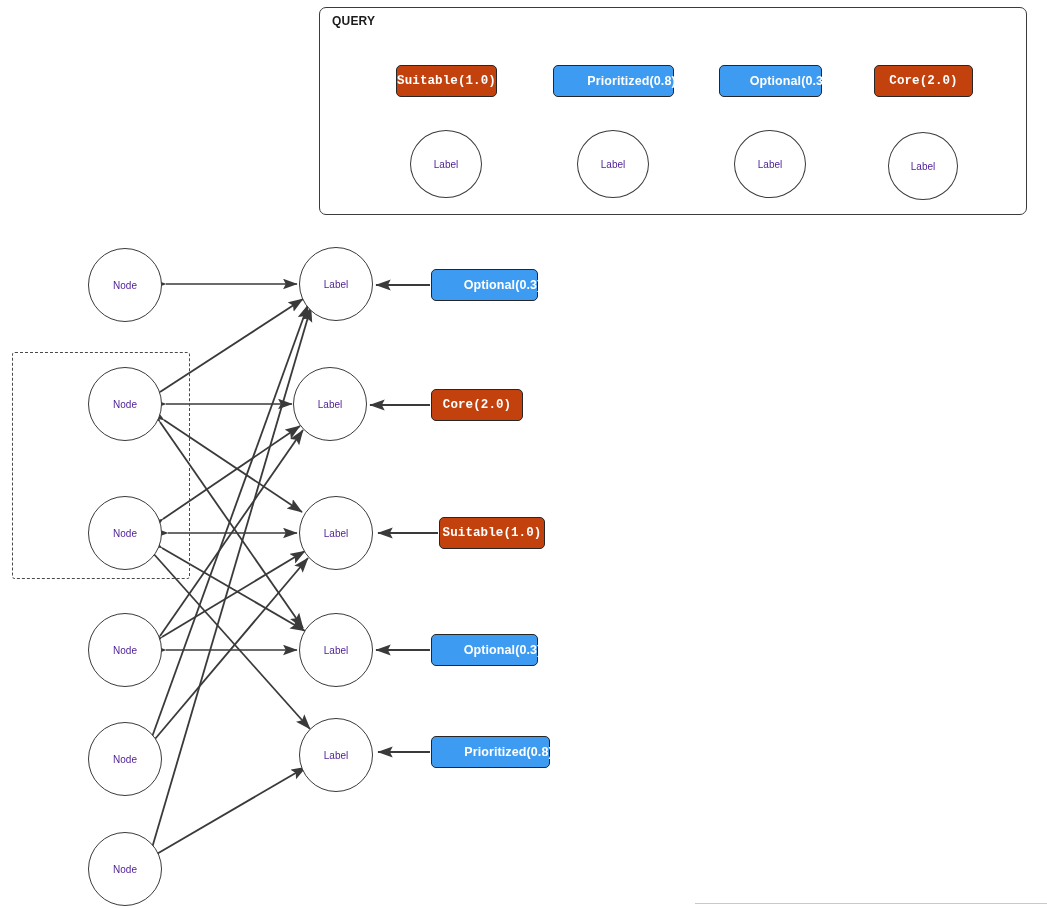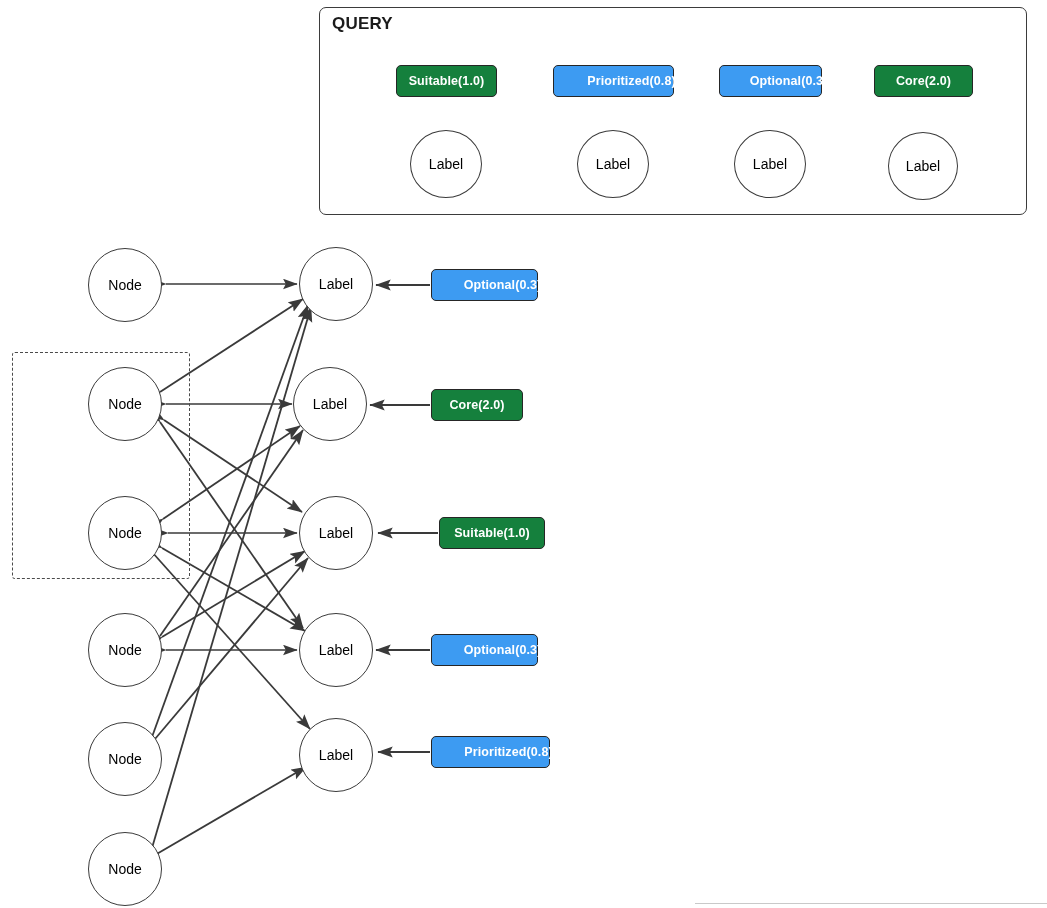--- a/index.html
+++ b/index.html
@@ -12,40 +12,40 @@
   svg{position:absolute;left:0;top:0;width:1047px;height:908px;overflow:visible;}
 
   
   .query-panel{
     position:absolute;left:319px;top:7px;width:708px;height:208px;
     border:1.4px solid #3b3b3b;border-radius:7px;background:#ffffff;
     box-sizing:border-box;
   }
   .query-title{
     position:absolute;left:332px;top:14px;
-    font-size:17px;font-weight:bold;color:#1b1b1b;letter-spacing:.2px;
+    font-size:12px;font-weight:bold;color:#1b1b1b;letter-spacing:.2px;
   }
 
   
   .badge{
     position:absolute;box-sizing:border-box;
     display:flex;align-items:center;justify-content:center;
     height:32px;border:1.3px solid #262626;border-radius:5px;
     color:#ffffff;font-size:12.5px;font-weight:bold;
     white-space:nowrap;letter-spacing:.1px;
   }
-  .badge.red{background:#15803d;}
+  .badge.red{background:#c2410c;font-family:Liberation Mono, monospace;}
   .badge.blue{background:#3d9bf2;padding-left:36px;}
 
   
   .circ{
     position:absolute;box-sizing:border-box;
     border:1.7px solid #3a3a3a;border-radius:50%;background:#ffffff;
     display:flex;align-items:center;justify-content:center;
-    color:#000000;font-size:14px;
+    color:#4c1d95;font-size:10px;
   }
 
   
   .dash-box{
     position:absolute;left:12px;top:352px;width:178px;height:227px;
     border:1.4px dashed #4a4a4a;border-radius:3px;box-sizing:border-box;
     background:transparent;
   }
 
   

